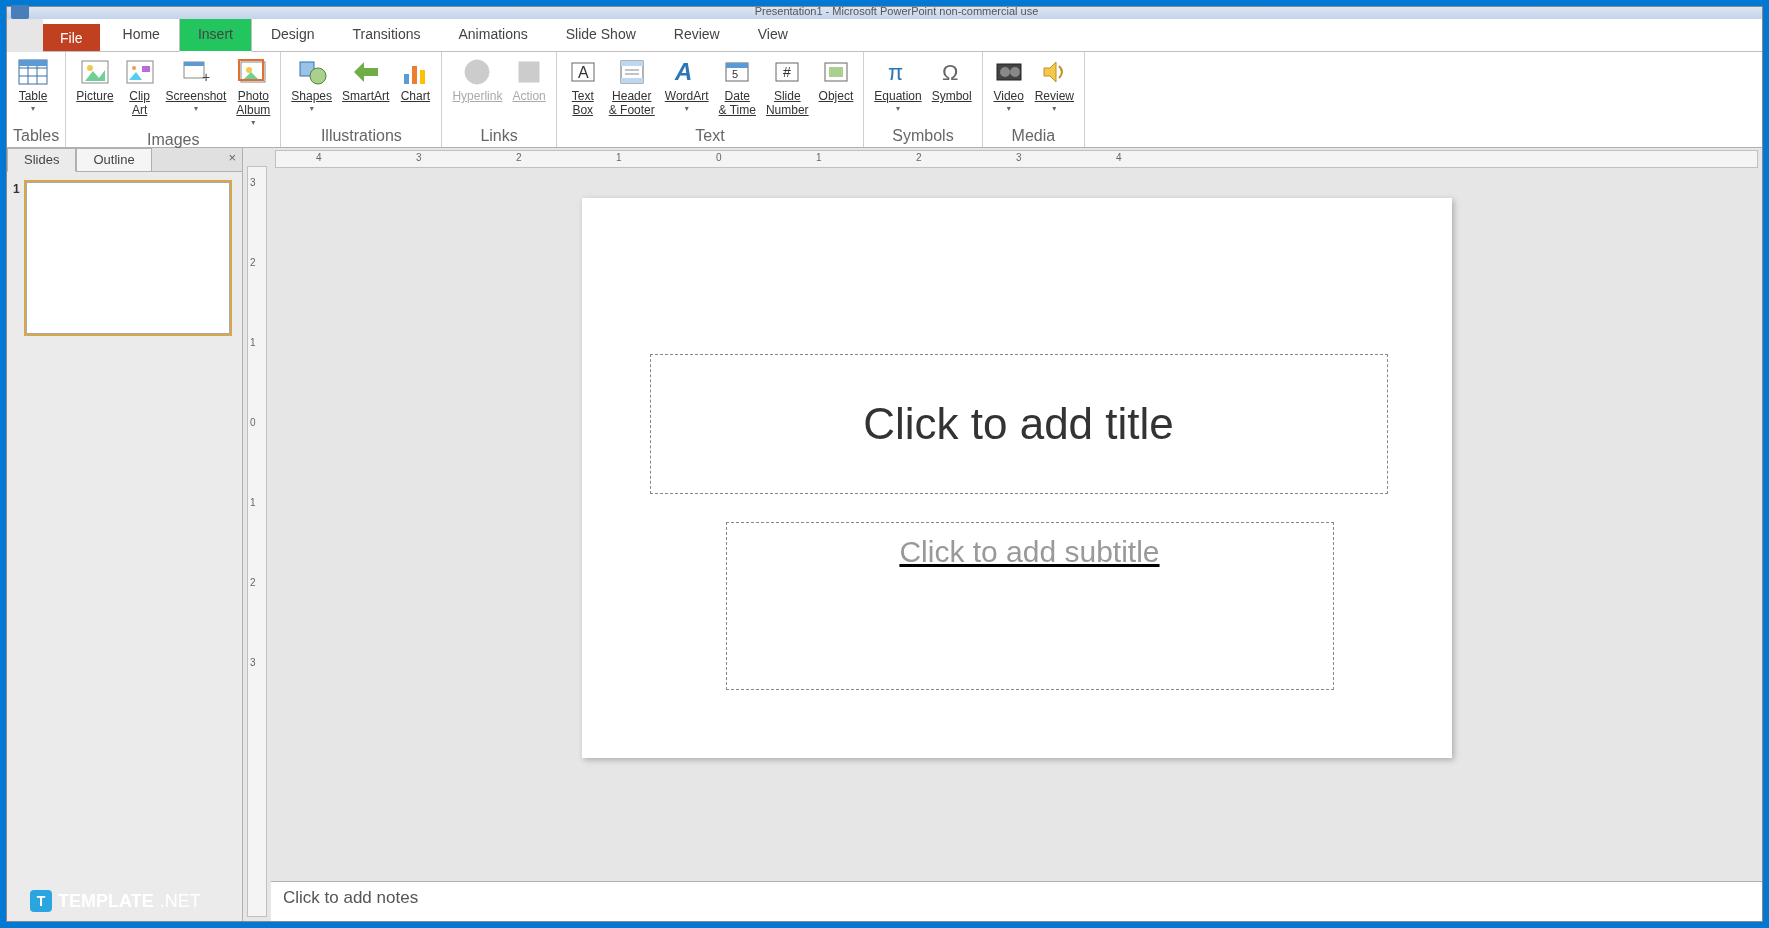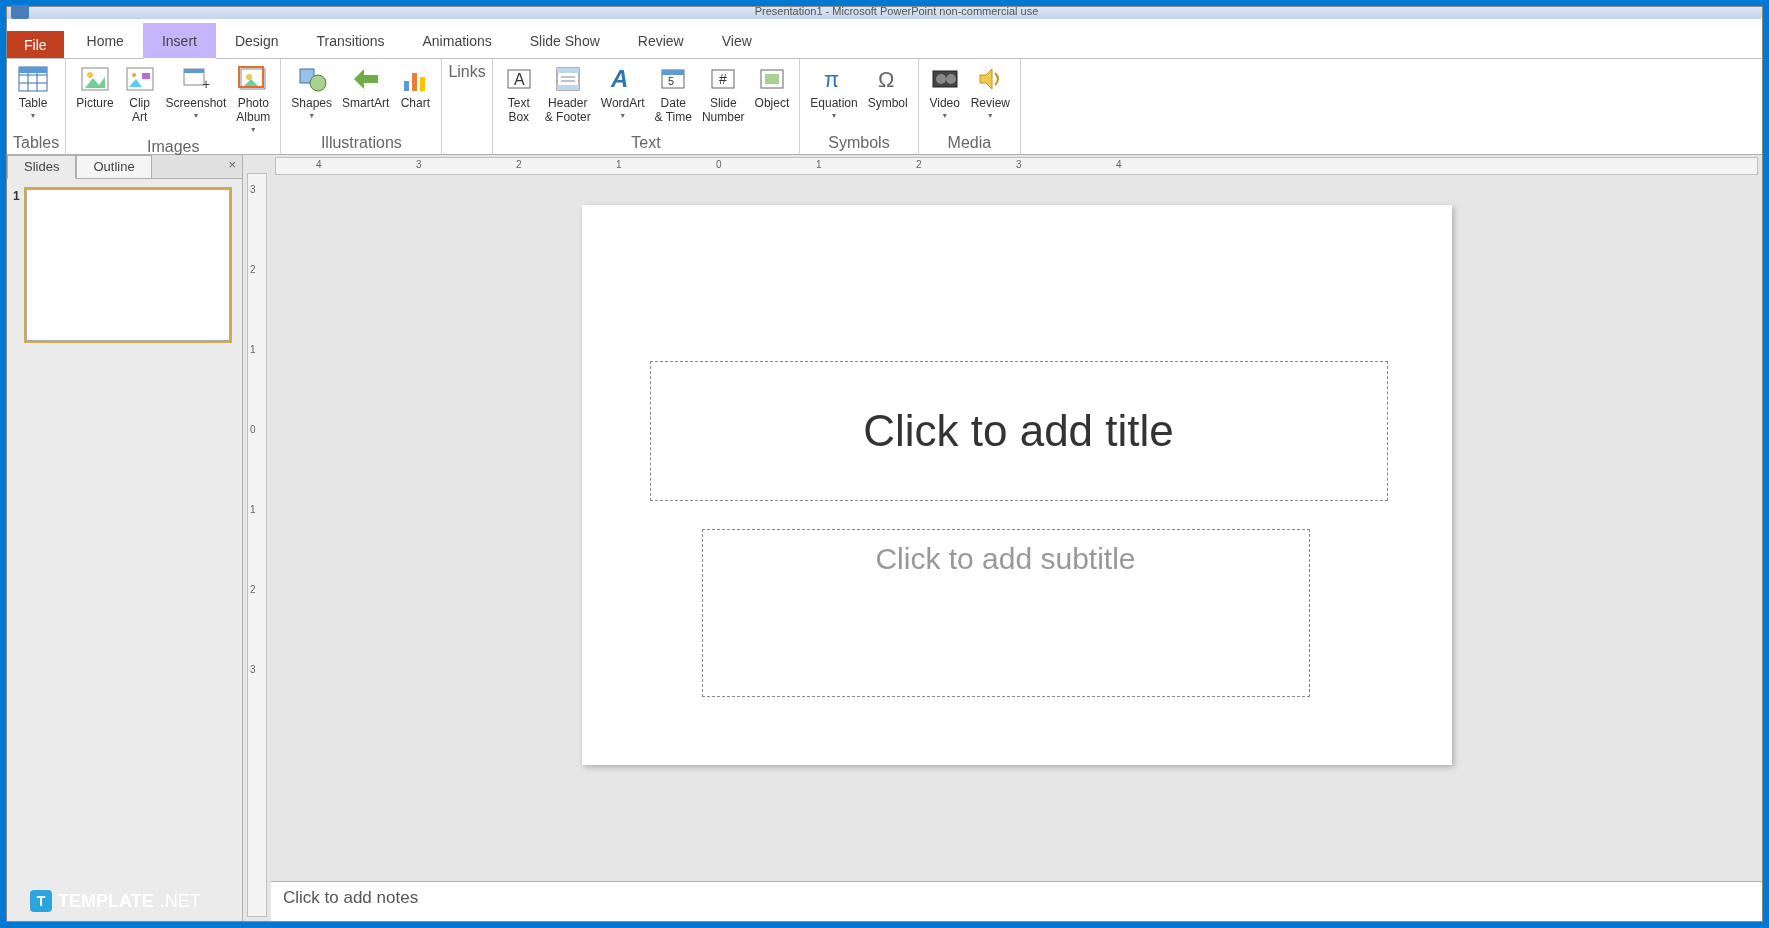--- a/index.html
+++ b/index.html
@@ -2,31 +2,31 @@
 <html><head>
 <meta charset="utf-8">
 <style>
 * { margin: 0; padding: 0; box-sizing: border-box; font-family: "Segoe UI", Tahoma, sans-serif; }
 body { background: #0078d4; padding: 6px; width: 1769px; height: 928px; overflow: hidden; }
 .app-window { background: #e6e6e6; width: 100%; height: 100%; display: flex; flex-direction: column; border: 1px solid #888; }
 .titlebar { height: 12px; background: linear-gradient(to bottom, #dce6f4, #c3d4eb); display: flex; align-items: center; justify-content: center; font-size: 11px; color: #444; position: relative; }
 .titlebar .title-text { position: absolute; left: 50%; transform: translateX(-50%); top: -2px; white-space: nowrap; color: #555; padding-left: 24px; }
 .qat { position: absolute; left: 4px; top: -2px; display: flex; gap: 4px; align-items: center; }
 .qat-icon { width: 18px; height: 14px; background: #4a7ebb; border-radius: 2px; }
-.tabs-row { height: 40px; background: #fff; display: flex; align-items: flex-end; border-bottom: 1px solid #c0c0c0; }
+.tabs-row { height: 33px; background: #fff; display: flex; align-items: flex-end; border-bottom: 1px solid #c0c0c0; margin-left: 36px; }
 .tab { padding: 9px 18px; font-size: 14px; color: #444; cursor: pointer; border: 1px solid transparent; border-bottom: none; }
 .tab.file { background: #c04020; color: #fff; padding: 5px 16px; margin-right: 4px; }
-.tab.active { background: #c4b5fd; border-color: #c0c0c0; border-bottom: 1px solid #fff; margin-bottom: -1px; }
+.tab.active { background: #22c55e; border-color: #c0c0c0; border-bottom: 1px solid #fff; margin-bottom: -1px; }
 .ribbon { height: 96px; background: #fff; border-bottom: 1px solid #b0b0b0; display: flex; }
 .ribbon-group { border-right: 1px solid #d0d0d0; display: flex; flex-direction: column; padding: 2px 6px 0 6px; }
 .ribbon-group-items { flex: 1; display: flex; align-items: flex-start; gap: 2px; }
 .ribbon-group-label { text-align: center; font-size: 16px; color: #666; padding: 2px 0; }
 .ribbon-btn { display: flex; flex-direction: column; align-items: center; justify-content: flex-start; padding: 2px 4px; cursor: pointer; min-width: 40px; }
 .ribbon-icon { width: 32px; height: 32px; margin-bottom: 2px; display: flex; align-items: center; justify-content: center; }
-.ribbon-label { font-size: 12px; color: #333; text-align: center; line-height: 1.15; white-space: pre-line; }
+.ribbon-label { font-size: 12px; color: #333; text-align: center; line-height: 1.15; white-space: pre-line; text-decoration: underline; }
 .ribbon-btn.disabled .ribbon-label { color: #aaa; }
 .ribbon-btn.disabled .ribbon-icon svg * { fill: #ccc !important; stroke: #ccc !important; }
 .dropdown-arrow { font-size: 8px; color: #666; }
 .workspace { flex: 1; display: flex; background: #000000; overflow: hidden; }
 .slides-panel { width: 236px; background: #ebebeb; border-right: 1px solid #b0b0b0; display: flex; flex-direction: column; }
 .panel-tabs { height: 24px; display: flex; background: #e0e0e0; border-bottom: 1px solid #b0b0b0; }
 .panel-tab { padding: 3px 16px; font-size: 13px; color: #444; border: 1px solid #b0b0b0; border-bottom: none; background: #f5f5f5; cursor: pointer; }
 .panel-tab.active { background: #ebebeb; border-bottom: 1px solid #ebebeb; margin-bottom: -1px; }
 .panel-close { margin-left: auto; padding: 2px 6px; font-size: 13px; color: #666; cursor: pointer; }
 .thumbnails { flex: 1; padding: 10px 6px; }
@@ -37,21 +37,21 @@
 .vruler { flex: 1; background: #f4f4f4; border: 1px solid #c0c0c0; margin: 18px 4px 4px 4px; position: relative; font-size: 10px; color: #666; }
 .vtick { position: absolute; left: 2px; }
 .editor-area { flex: 1; display: flex; flex-direction: column; background: #e6e6e6; }
 .hruler { height: 18px; background: #f4f4f4; border: 1px solid #c0c0c0; margin: 2px 4px 0 4px; position: relative; font-size: 10px; color: #666; display: flex; align-items: center; }
 .htick { position: absolute; top: 1px; }
 .canvas-scroll { flex: 1; overflow: auto; display: flex; justify-content: center; padding: 30px 40px; }
 .slide-canvas { width: 870px; height: 560px; background: #fff; box-shadow: 2px 2px 6px rgba(0,0,0,0.25); position: relative; }
 .placeholder { position: absolute; border: 1px dashed #888; display: flex; align-items: flex-start; justify-content: center; cursor: text; }
 .title-ph { left: 68px; top: 156px; width: 738px; height: 140px; align-items: center; }
 .title-ph .ph-text { font-size: 44px; color: #333; }
-.subtitle-ph { left: 120px; top: 324px; width: 608px; height: 168px; padding-top: 12px; }
+.subtitle-ph { left: 144px; top: 324px; width: 608px; height: 168px; padding-top: 12px; text-decoration: underline; }
 .subtitle-ph .ph-text { font-size: 30px; color: #999; }
 .notes-pane { height: 40px; background: #fff; border-top: 1px solid #b0b0b0; padding: 6px 12px; font-size: 17px; color: #555; cursor: text; }
 .watermark { position: fixed; left: 30px; bottom: 16px; display: flex; align-items: center; gap: 6px; font-size: 18px; font-weight: bold; color: #fff; z-index: 100; }
 .watermark .wm-icon { width: 22px; height: 22px; background: #2aa5e0; border-radius: 4px; display: flex; align-items: center; justify-content: center; color: #fff; font-size: 14px; }
 .watermark .thin { font-weight: normal; }
 </style>
 </head>
 <body>
 
 <div class="app-window">
@@ -173,20 +173,41 @@
                 <rect x="13" y="10" width="5" height="18" fill="#ed7d31"></rect>
                 <rect x="21" y="14" width="5" height="14" fill="#ffc000"></rect>
               </svg>
             </div>
             <div class="ribbon-label">Chart</div>
           </div>
         </div>
         <div class="ribbon-group-label">Illustrations</div>
       </div>
       <div class="ribbon-group">
+        <div class="ribbon-group-items">
+          <div class="ribbon-btn disabled">
+            <div class="ribbon-icon">
+              <svg width="32" height="32">
+                <circle cx="16" cy="16" r="12" fill="#9bc2e6" stroke="#2e75b6"></circle>
+                <ellipse cx="16" cy="16" rx="5" ry="12" fill="none" stroke="#2e75b6"></ellipse>
+                <line x1="4" y1="16" x2="28" y2="16" stroke="#2e75b6"></line>
+              </svg>
+            </div>
+            <div class="ribbon-label">Hyperlink</div>
+          </div>
+          <div class="ribbon-btn disabled">
+            <div class="ribbon-icon">
+              <svg width="32" height="32">
+                <rect x="6" y="6" width="20" height="20" fill="#d0d0d0" stroke="#888"></rect>
+                <polygon points="14,12 22,16 14,20" fill="#888"></polygon>
+              </svg>
+            </div>
+            <div class="ribbon-label">Action</div>
+          </div>
+        </div>
         <div class="ribbon-group-label">Links</div>
       </div>
       <div class="ribbon-group">
         <div class="ribbon-group-items">
           <div class="ribbon-btn">
             <div class="ribbon-icon">
               <svg width="32" height="32">
                 <rect x="5" y="7" width="22" height="18" fill="#fff" stroke="#666"></rect>
                 <text x="11" y="22" font-size="16" fill="#333">A</text>
               </svg>

